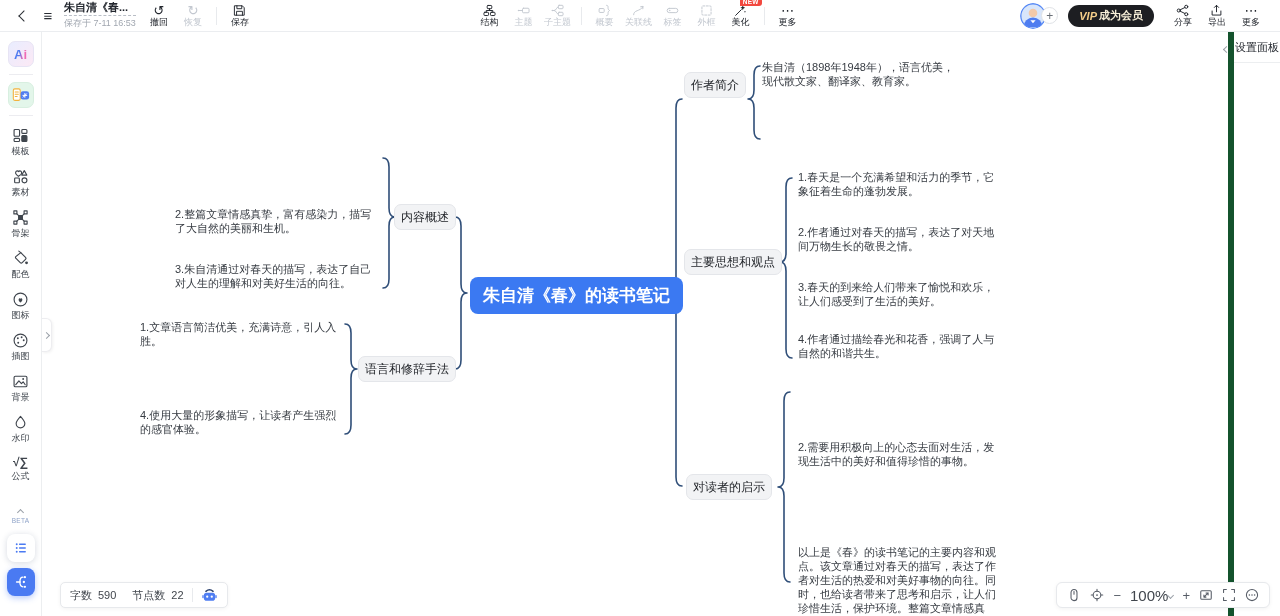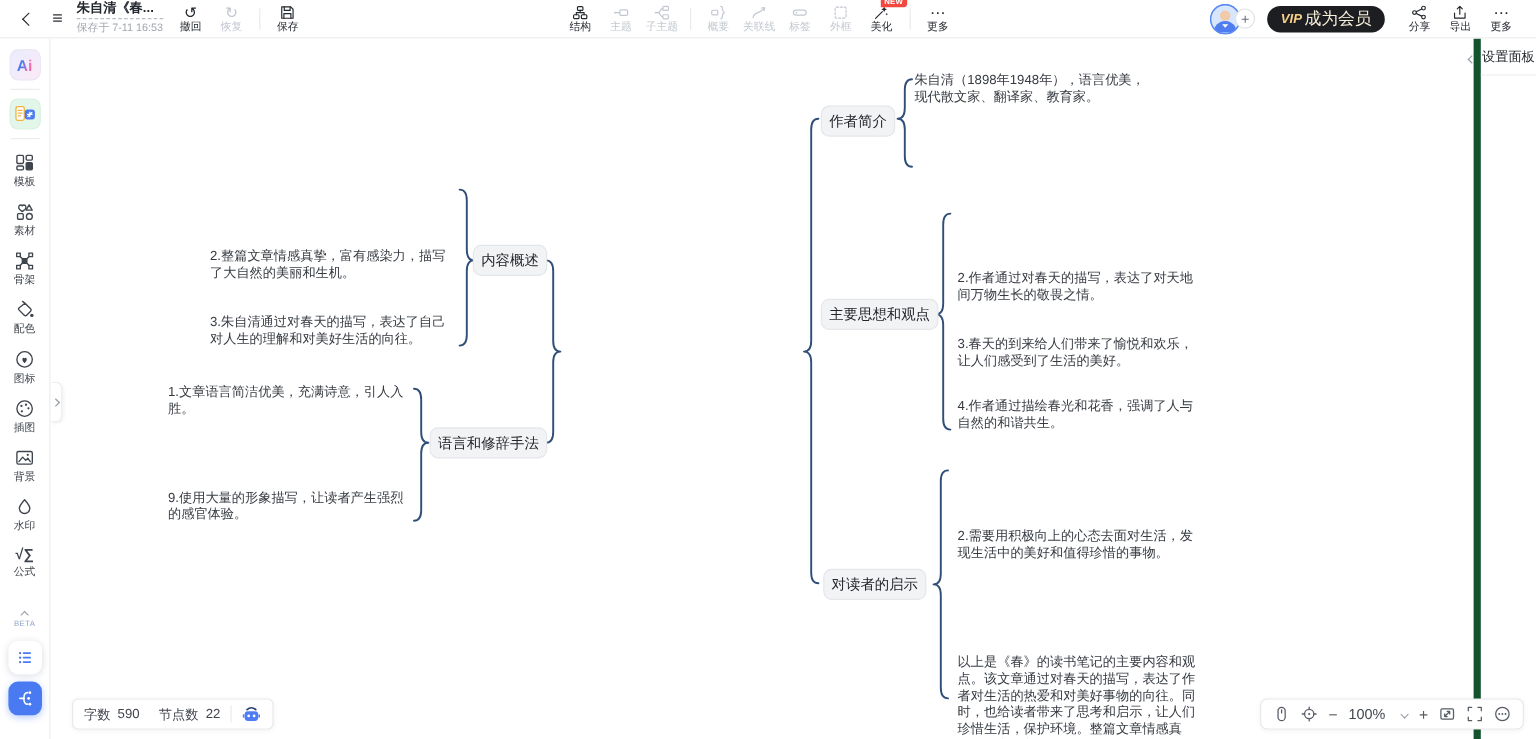--- a/index.html
+++ b/index.html
@@ -18,21 +18,21 @@
   .tool svg{width:13px;height:13px;stroke:currentColor;fill:none;stroke-width:1.2;stroke-linecap:round;stroke-linejoin:round}
   .tool.disabled{color:#c3c8d0}
   .tool .uglyph{font-size:13px;height:13px;line-height:13px}
   .sep{width:1px;height:18px;background:#e8eaed;margin:0 6px}
   .badge-new{position:absolute;top:-3px;right:-4px;background:#f2483f;color:#fff;font-size:6.5px;padding:1px 3px;border-radius:3px 3px 3px 0;font-weight:700;letter-spacing:.2px}
   .avatar-wrap{display:flex;align-items:center;margin-right:10px}
   .avatar{width:26px;height:26px;border-radius:50%;overflow:hidden;cursor:pointer}
   .plus-btn{width:17px;height:17px;border-radius:50%;background:#fff;border:1px solid #dfe2e6;color:#6a7078;display:flex;align-items:center;justify-content:center;font-size:12px;margin-left:-5px;cursor:pointer;z-index:2}
   .vip-btn{height:22px;border-radius:12px;background:#1d1e22;display:flex;align-items:center;padding:0 11px;gap:2px;cursor:pointer;margin-right:12px;white-space:nowrap}
   .vip-prefix{color:#f6cf8a;font-size:11px;font-weight:700;font-style:italic}
-  .vip-suffix{color:#f7efd9;font-size:14px;font-weight:400}
+  .vip-suffix{color:#f7efd9;font-size:11px;font-weight:700}
   
   .sidebar{position:absolute;top:32px;left:0;bottom:0;width:42px;background:#fff;border-right:1px solid #eceef0;display:flex;flex-direction:column;align-items:center;padding:7px 0 20px;z-index:30}
   .appic{width:26px;height:26px;border-radius:7px;display:flex;align-items:center;justify-content:center;margin:2px 0;cursor:pointer}
   .appic-ai{background:linear-gradient(135deg,#e9edff 0%,#fce9f5 100%);border:1px solid #e7e4f4}
   .ai-txt{font-size:13px;font-weight:700;background:linear-gradient(100deg,#4f7bf0 40%,#ef6cb5 70%);-webkit-background-clip:text;background-clip:text;color:transparent;line-height:1}
   .appic-doc{background:#e3f6ea;border:1px solid #d8efe0}
   .sdiv{width:24px;height:1px;background:#ececf0;margin:5px 0}
   .sitem{display:flex;flex-direction:column;align-items:center;gap:3px;color:#3f454d;font-size:9px;padding:6px 0;cursor:pointer;width:100%;line-height:1}
   .sitem svg{width:17px;height:17px;stroke:currentColor;fill:none;stroke-width:1.2;stroke-linecap:round;stroke-linejoin:round}
   .sitem .uglyph{font-size:12px;height:14px;line-height:14px;font-weight:700}
@@ -52,21 +52,21 @@
   
   .rightpanel{position:absolute;top:32px;right:0;bottom:0;width:52px;background:#fff;border-left:6px solid #14532d;z-index:20}
   .rp-head{height:31px;border-bottom:1px solid #eceef0;display:flex;align-items:center;justify-content:center;font-size:11px;color:#23272e;white-space:nowrap}
   .rp-handle{position:absolute;left:-15px;top:9px;width:14px;height:16px;display:flex;align-items:center;justify-content:center;cursor:pointer}
   
   .statusbar{position:absolute;left:60px;bottom:8px;height:26px;background:#fff;border:1px solid #e7e9ec;border-radius:5px;display:flex;align-items:center;gap:6px;padding:0 9px;font-size:11px;color:#41464d;box-shadow:0 1px 4px rgba(0,0,0,.05);z-index:35}
   .statusbar .vd{width:1px;height:14px;background:#e8eaed;margin:0 2px}
   .zoombar{position:absolute;right:10px;bottom:8px;height:26px;background:#fff;border:1px solid #e7e9ec;border-radius:6px;display:flex;align-items:center;gap:9px;padding:0 10px;color:#565c66;box-shadow:0 1px 4px rgba(0,0,0,.05);z-index:50}
   .zoombar svg{width:14px;height:14px;stroke:currentColor;fill:none;stroke-width:1.2;stroke-linecap:round;stroke-linejoin:round}
   .zoombar .zglyph{font-size:13px;line-height:1;cursor:pointer}
-  .zoom-pct{font-size:12px;color:#41464d;display:flex;align-items:center;gap:14px;cursor:pointer}
+  .zoom-pct{font-size:15px;color:#41464d;display:flex;align-items:center;gap:0;cursor:pointer}
   
   .chev{display:inline-block;width:6px;height:6px;border-left:1.5px solid #5f6672;border-bottom:1.5px solid #5f6672}
   .cl{transform:rotate(45deg)}
   .cr{transform:rotate(-135deg)}
   .cd{transform:rotate(-45deg)}
   .cu{transform:rotate(135deg)}
   .chev.big{width:8px;height:8px;border-width:1.7px;border-color:#2a2e34}
   .chev.dim{border-color:#9aa0a8;width:5px;height:5px}
 </style>
 </head>
@@ -375,34 +375,36 @@
   <svg class="braces">
     <path d="M341,126 Q347,126 347,135 L347,176 Q347,185 353,185 Q347,185 347,194 L347,247 Q347,256 341,256"></path>
     <path d="M303,292 Q309,292 309,301 L309,328 Q309,337 315,337 Q309,337 309,346 L309,393 Q309,402 303,402"></path>
     <path d="M413,185 Q419,185 419,194 L419,252 Q419,261 425,261 Q419,261 419,270 L419,328 Q419,337 413,337"></path>
     <path d="M640,67 Q634,67 634,76 L634,252 Q634,261 628,261 Q634,261 634,270 L634,445 Q634,454 640,454"></path>
     <path d="M718,34 Q712,34 712,43 L712,58 Q712,67 706,67 Q712,67 712,76 L712,98 Q712,107 718,107"></path>
     <path d="M750,146 Q744,146 744,155 L744,221 Q744,230 738,230 Q744,230 744,239 L744,317 Q744,326 750,326"></path>
     <path d="M748,360 Q742,360 742,369 L742,446 Q742,455 736,455 Q742,455 742,464 L742,541 Q742,550 748,550"></path>
   </svg>
 
+  <div class="rootnode" style="left:428px;top:245px">朱自清《春》的读书笔记</div>
 
   <div class="pnode" style="left:352px;top:172px">内容概述</div>
   <div class="pnode" style="left:316px;top:324px">语言和修辞手法</div>
 
-  <div class="pnode" style="left:642px;top:56px">作者简介</div>
+  <div class="pnode" style="left:642px;top:40px">作者简介</div>
   <div class="pnode" style="left:642px;top:217px">主要思想和观点</div>
   <div class="pnode" style="left:644px;top:442px">对读者的启示</div>
 
   <div class="leaf" style="left:133px;top:175px;width:205px">2.整篇文章情感真挚，富有感染力，描写了大自然的美丽和生机。</div>
   <div class="leaf" style="left:133px;top:230px;width:205px">3.朱自清通过对春天的描写，表达了自己对人生的理解和对美好生活的向往。</div>
   <div class="leaf" style="left:98px;top:288px;width:204px">1.文章语言简洁优美，充满诗意，引人入胜。</div>
-  <div class="leaf" style="left:98px;top:376px;width:204px">9.使用大量的形象描写，让读者产生强烈的感官体验。</div>
+  <div class="leaf" style="left:98px;top:376px;width:204px">4.使用大量的形象描写，让读者产生强烈的感官体验。</div>
 
   <div class="leaf" style="left:720px;top:28px;width:198px">朱自清（1898年1948年），语言优美，现代散文家、翻译家、教育家。</div>
+  <div class="leaf" style="left:756px;top:138px;width:206px">1.春天是一个充满希望和活力的季节，它象征着生命的蓬勃发展。</div>
   <div class="leaf" style="left:756px;top:193px;width:206px">2.作者通过对春天的描写，表达了对天地间万物生长的敬畏之情。</div>
   <div class="leaf" style="left:756px;top:248px;width:206px">3.春天的到来给人们带来了愉悦和欢乐，让人们感受到了生活的美好。</div>
   <div class="leaf" style="left:756px;top:300px;width:206px">4.作者通过描绘春光和花香，强调了人与自然的和谐共生。</div>
   <div class="leaf" style="left:756px;top:408px;width:206px">2.需要用积极向上的心态去面对生活，发现生活中的美好和值得珍惜的事物。</div>
   <div class="leaf" style="left:756px;top:513px;width:206px">以上是《春》的读书笔记的主要内容和观点。该文章通过对春天的描写，表达了作者对生活的热爱和对美好事物的向往。同时，也给读者带来了思考和启示，让人们珍惜生活，保护环境。整篇文章情感真挚，语言优美。</div>
 
   <div class="flap">
       <span class="chev cr dim"></span>
     </div>
 </main>

